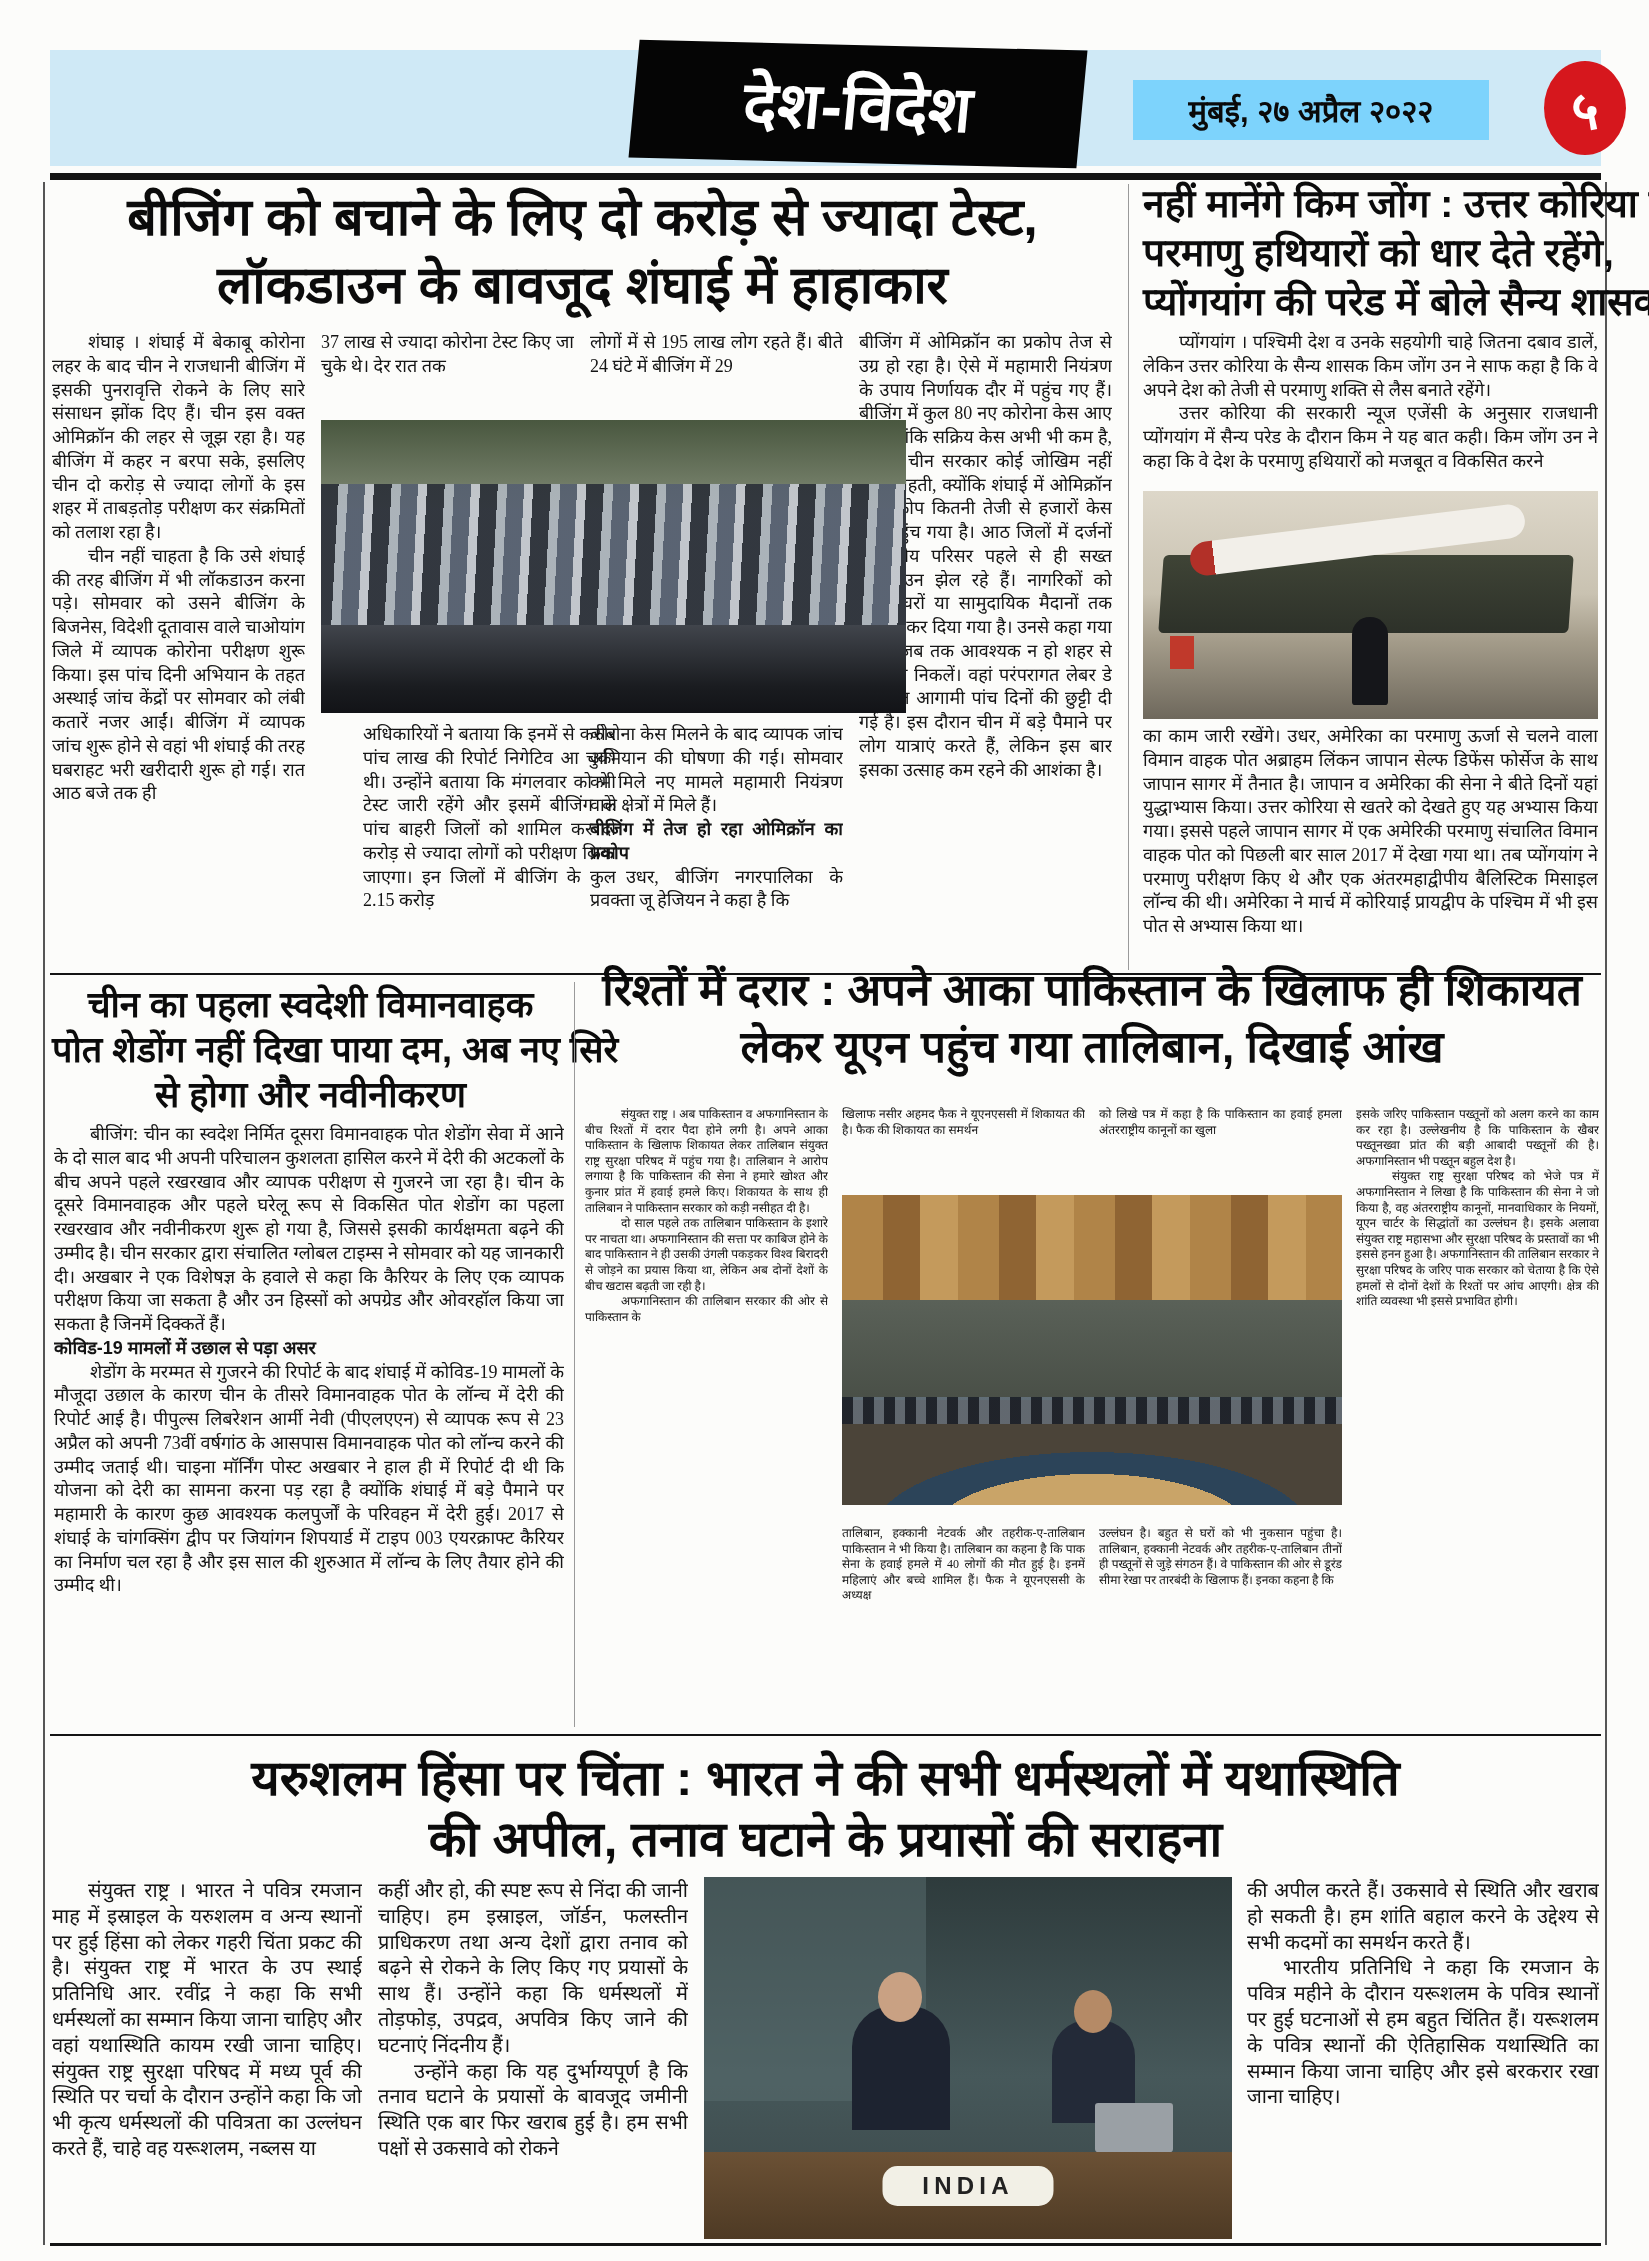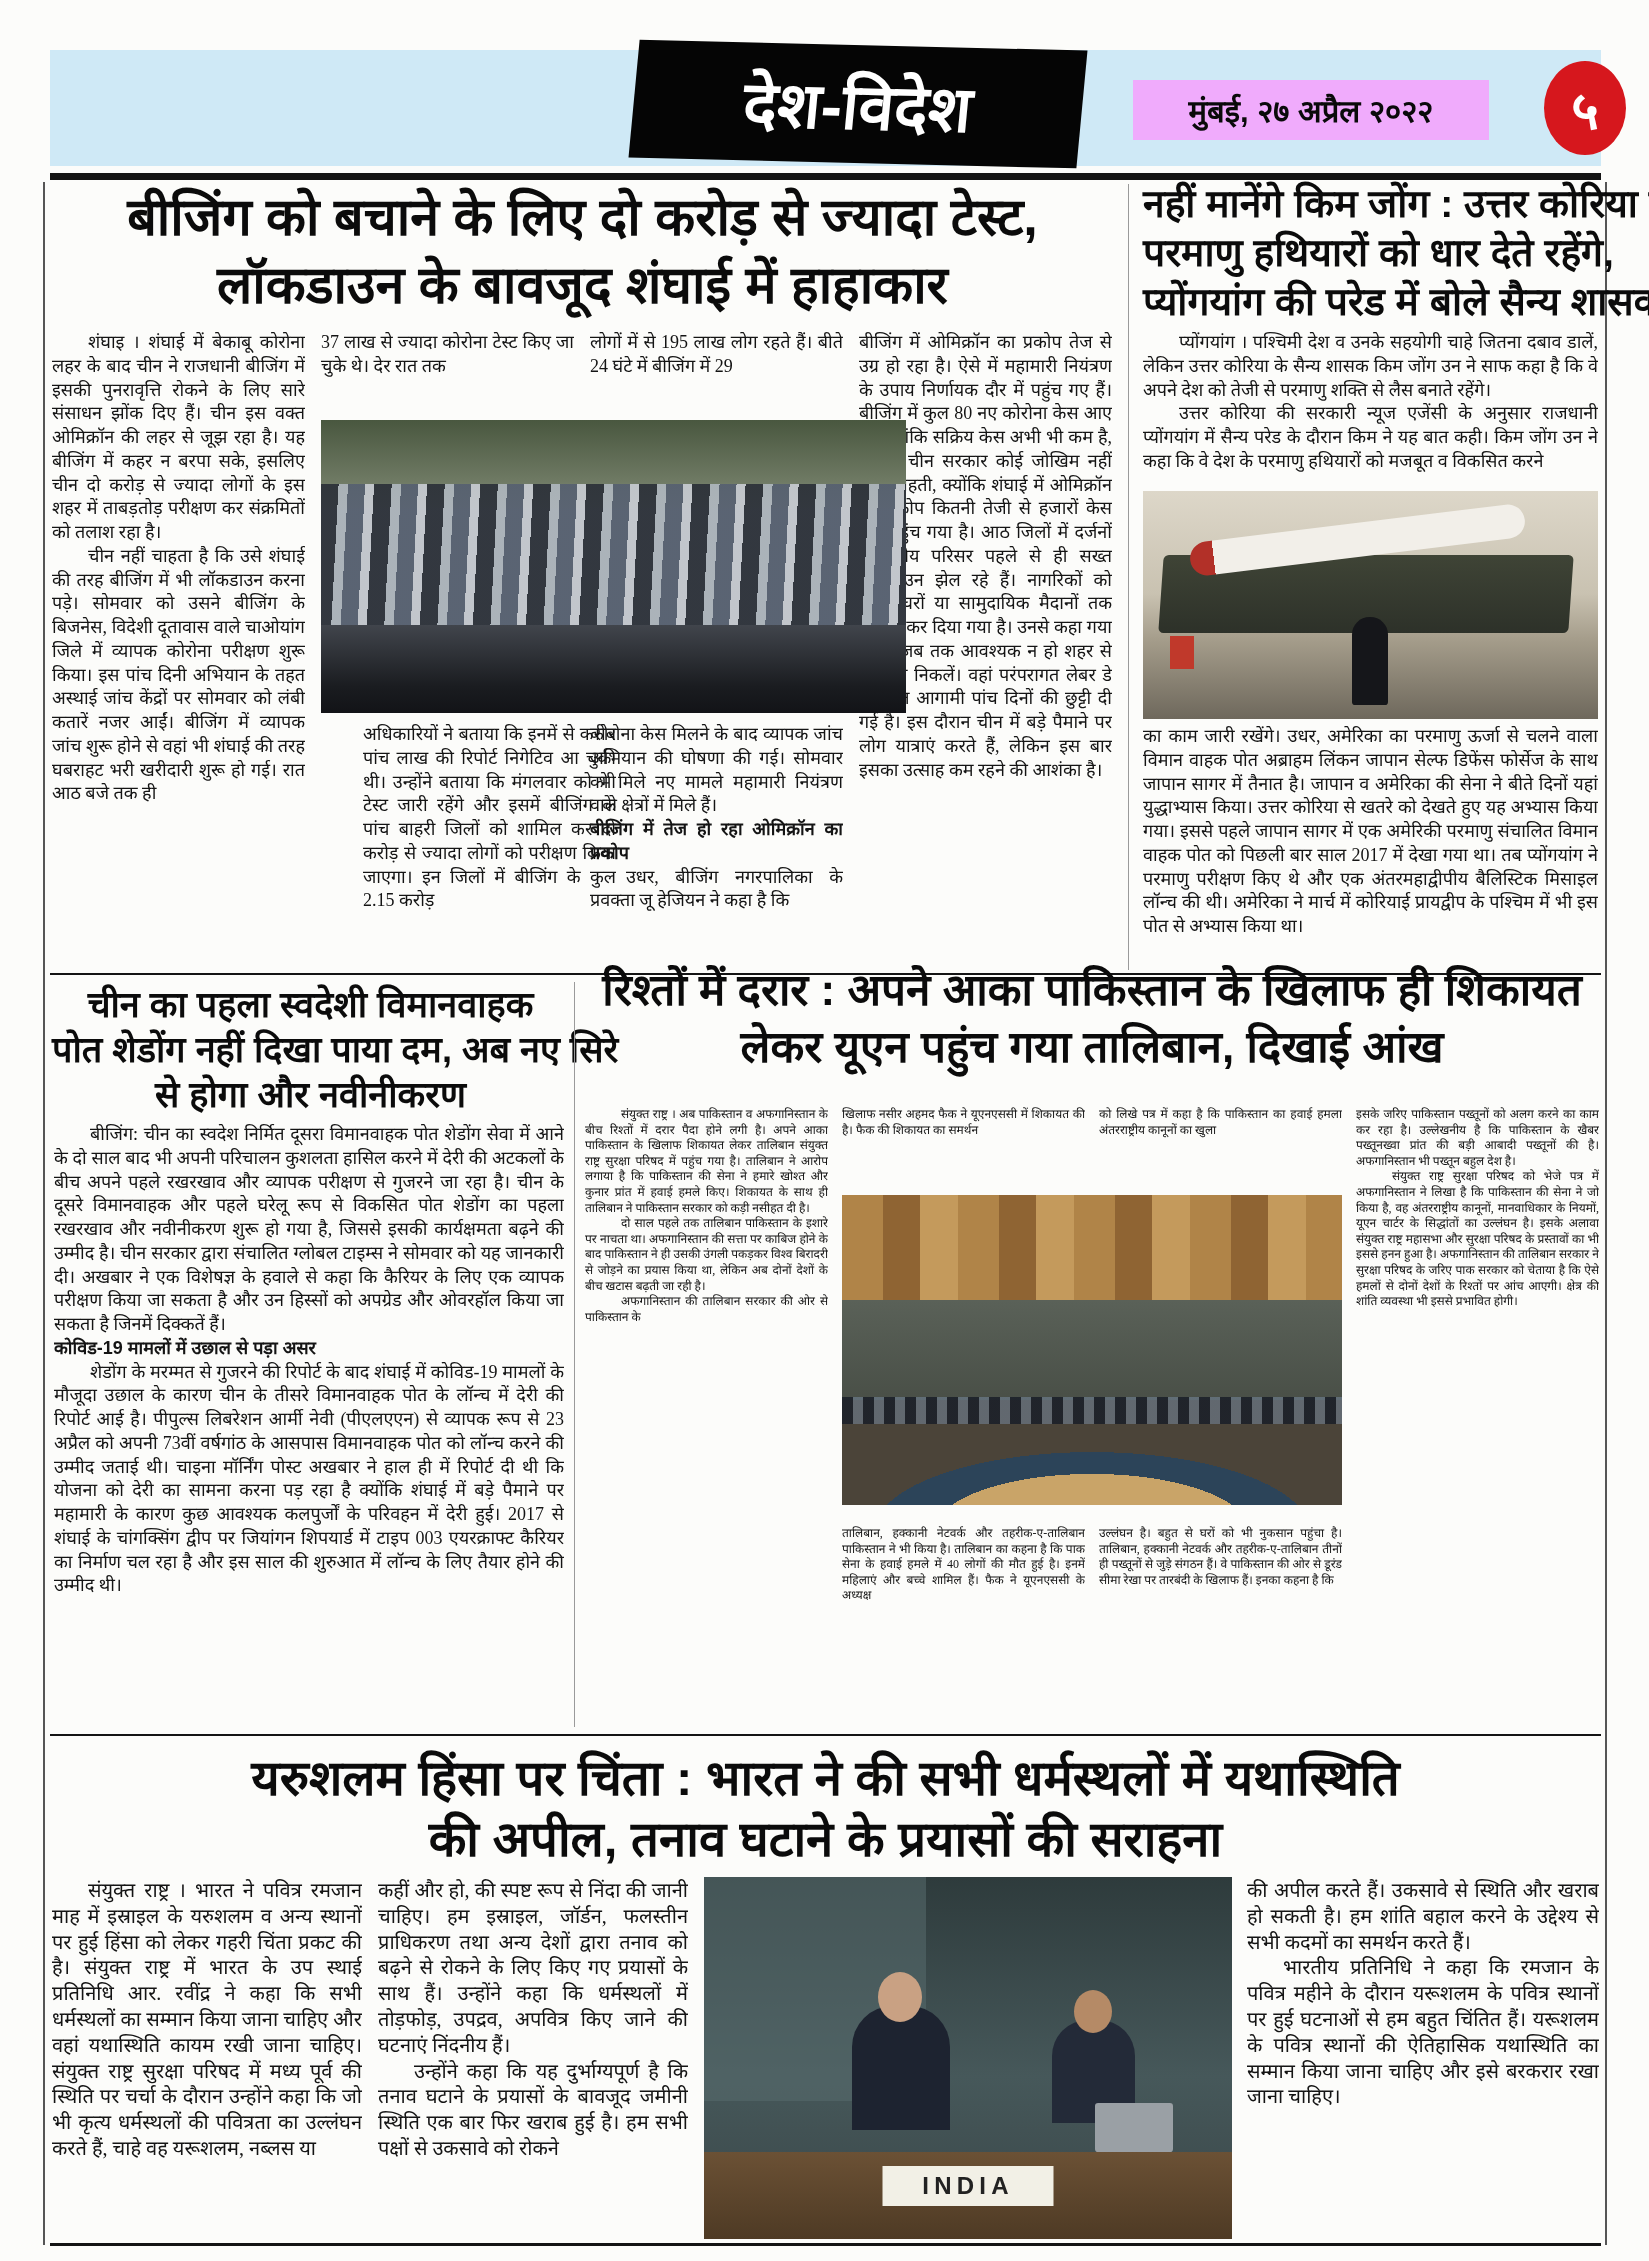--- a/index.html
+++ b/index.html
@@ -7,21 +7,21 @@
   .page{position:relative;width:1650px;height:2261px;background:#fcfcfa;overflow:hidden;
         font-family:"Liberation Serif",serif;color:#141414;}
   
   .masthead{position:absolute;left:50px;top:50px;width:1551px;height:116px;background:#cfe9f6;}
   .brandbox{position:absolute;left:6.2px;top:11.4px;width:457px;height:92px;background:#e31b22;
             display:flex;align-items:center;justify-content:center;}
   .brandbox span{font-family:"Liberation Sans",sans-serif;font-weight:700;color:#fff;font-size:48px;white-space:nowrap;}
   .sectionbox{position:absolute;left:584px;top:-5.2px;width:448px;height:118px;background:#050505;
               transform:rotate(1.4deg) skewX(-4deg);display:flex;align-items:center;justify-content:center;}
   .sectionbox span{font-family:"Liberation Sans",sans-serif;font-weight:700;color:#fff;font-size:64px;white-space:nowrap;}
-  .datebox{position:absolute;left:1083px;top:30px;width:356px;height:60px;background:#f0abfc;
+  .datebox{position:absolute;left:1083px;top:30px;width:356px;height:60px;background:#7dd3fc;
            display:flex;align-items:center;justify-content:center;font-family:"Liberation Sans",sans-serif;
            font-weight:700;font-size:31px;color:#0a0a0a;white-space:nowrap;}
   .pagebadge{position:absolute;left:1494px;top:11.4px;width:82px;height:94px;background:#d6171d;border-radius:50%;
              display:flex;align-items:center;justify-content:center;color:#fff;font-size:53px;
              font-family:"Liberation Sans",sans-serif;font-weight:700;}
   
   .rule{position:absolute;background:#141414;}
   .vrule{position:absolute;background:#9a9a9a;}
   
   .hl{position:absolute;margin:0;font-family:"Liberation Sans",sans-serif;font-weight:700;
@@ -32,21 +32,21 @@
   .col p{margin:0;text-indent:36px;}
   .col.noindent p:first-child{text-indent:0;}
   .col p.sub{font-weight:700;font-family:"Liberation Sans",sans-serif;text-indent:0;}
   .f37{font-size:12px;line-height:1.3;}
   .f39{font-size:20px;line-height:1.29;}
   
   .photo{position:absolute;overflow:hidden;background:#8a8f93;}
   .ph{position:absolute;}
   .nameplate{position:absolute;left:50%;transform:translateX(-50%);bottom:33px;width:171px;height:40px;
              background:#f2f0e6;display:flex;align-items:center;justify-content:center;
-             font-family:"Liberation Sans",sans-serif;font-weight:700;font-size:24px;letter-spacing:5.2px;color:#222;}
+             font-family:"Liberation Sans",sans-serif;font-weight:700;font-size:24px;letter-spacing:5.2px;color:#222;border-radius:15px;}
 </style>
 </head>
 <body>
 
 <div class="page">
 
   <div class="masthead">
     <div class="sectionbox">
       <span>देश-विदेश</span>
     </div>

